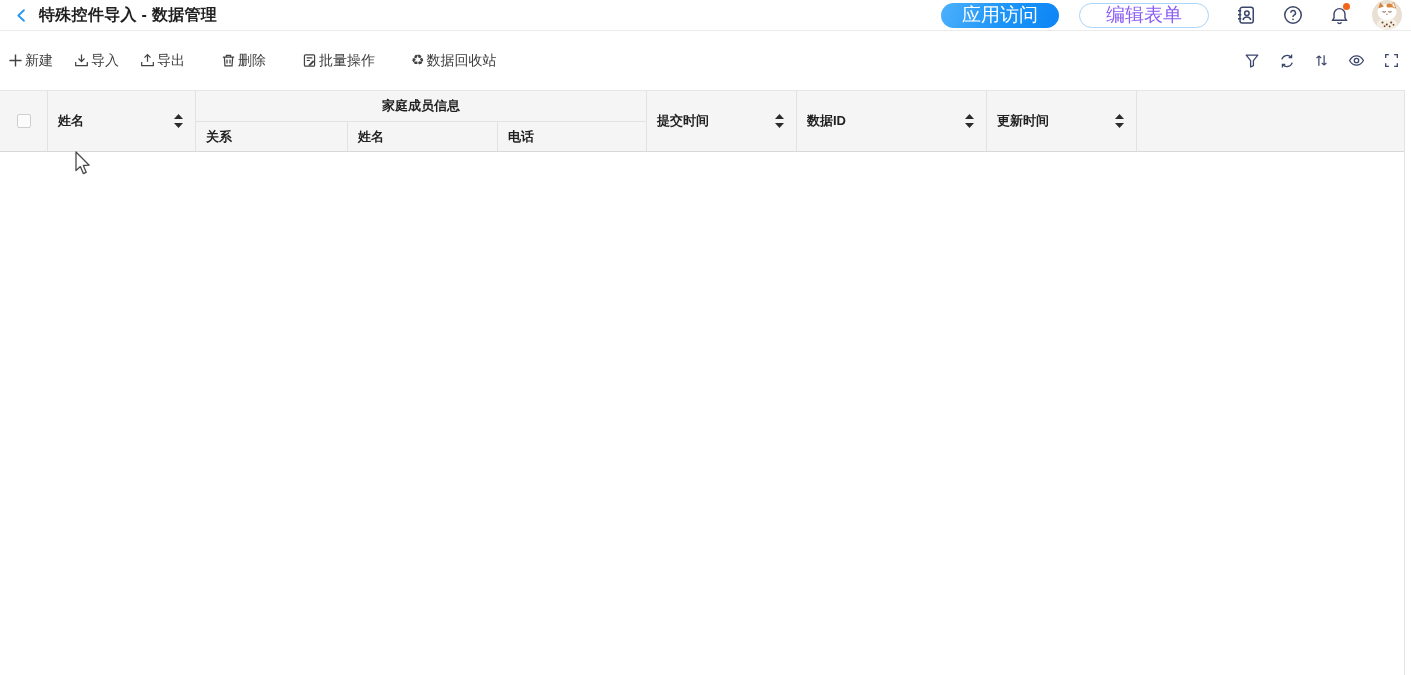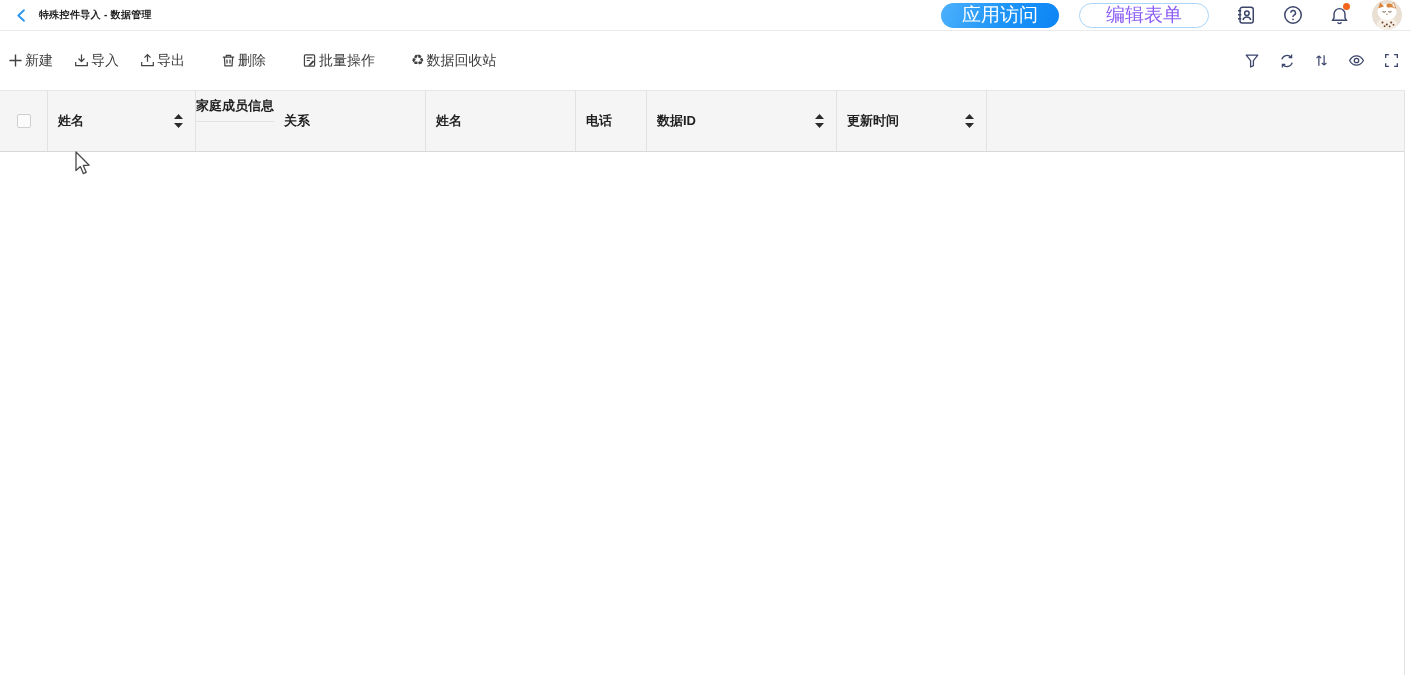--- a/index.html
+++ b/index.html
@@ -9,21 +9,21 @@
     font-family:"Liberation Sans","DejaVu Sans",sans-serif;
     -webkit-font-smoothing:antialiased;
   }
   svg{display:block;}
   
   .titlebar{
     height:30px;border-bottom:1px solid #ebebeb;
     display:flex;align-items:center;padding:0 9px 0 12px;box-sizing:content-box;
   }
   .back-btn{width:18px;height:18px;display:flex;align-items:center;justify-content:center;cursor:pointer;}
-  .page-title{font-size:10px;font-weight:700;color:#1f1f1f;margin-left:9px;letter-spacing:.3px;}
+  .page-title{font-size:16px;font-weight:700;color:#1f1f1f;margin-left:9px;letter-spacing:.3px;}
   .titlebar-right{margin-left:auto;display:flex;align-items:center;}
   .pill-btn{
     height:25px;border-radius:13px;font-size:19px;display:inline-flex;align-items:center;
     justify-content:center;cursor:pointer;box-sizing:border-box;user-select:none;
   }
   .btn-primary{
     padding:0 21px;border:none;color:#fff;
     background:linear-gradient(115deg,#4db1fc 0%,#1b93f7 55%,#0c85f6 100%);
   }
   .btn-outline{
@@ -60,21 +60,21 @@
   .th{
     box-sizing:border-box;border-right:1px solid #e2e2e2;display:flex;align-items:center;
     padding:0 12px 0 10px;cursor:pointer;
   }
   .th .lbl{flex:1;}
   .th-check{justify-content:center;padding:0;}
   .checkbox{
     width:14px;height:14px;border:1px solid #cfcfcf;border-radius:2px;background:#fbfbfb;
     box-sizing:border-box;cursor:pointer;
   }
-  .th-group{box-sizing:border-box;border-right:1px solid #e2e2e2;display:flex;flex-direction:row;}
+  .th-group{box-sizing:border-box;border-right:1px solid #e2e2e2;display:flex;flex-direction:column;}
   .group-title{
     height:30px;border-bottom:1px solid #e2e2e2;display:flex;align-items:center;justify-content:center;
   }
   .group-cols{flex:1;display:flex;}
   .group-cols .sub{
     box-sizing:border-box;display:flex;align-items:center;padding:0 10px;cursor:pointer;
   }
   .group-cols .sub + .sub{border-left:1px solid #e2e2e2;}
   .th-filler{flex:1;border-right:none;cursor:default;}
   .sort-icon{flex:none;margin-left:6px;cursor:pointer;}
@@ -252,20 +252,29 @@
   <div class="th-group" style="width:451px">
     <div class="group-title">家庭成员信息</div>
     <div class="group-cols">
       <div class="sub" style="width:151px">关系</div>
       <div class="sub" style="width:150px">姓名</div>
       <div class="sub" style="flex:1">电话</div>
     </div>
   </div>
 
 
+  <div class="th" style="width:150px">
+    <span class="lbl">提交时间</span>
+    <span class="sort-icon">
+      <svg width="9" height="14" viewBox="0 0 9 14">
+          <path d="M4.5 0 L9 5 H0 Z" fill="#2b2b2b"></path>
+          <path d="M0 9 H9 L4.5 14 Z" fill="#2b2b2b"></path>
+        </svg>
+    </span>
+  </div>
 
   <div class="th" style="width:190px">
     <span class="lbl">数据ID</span>
     <span class="sort-icon">
       <svg width="9" height="14" viewBox="0 0 9 14">
           <path d="M4.5 0 L9 5 H0 Z" fill="#2b2b2b"></path>
           <path d="M0 9 H9 L4.5 14 Z" fill="#2b2b2b"></path>
         </svg>
     </span>
   </div>

